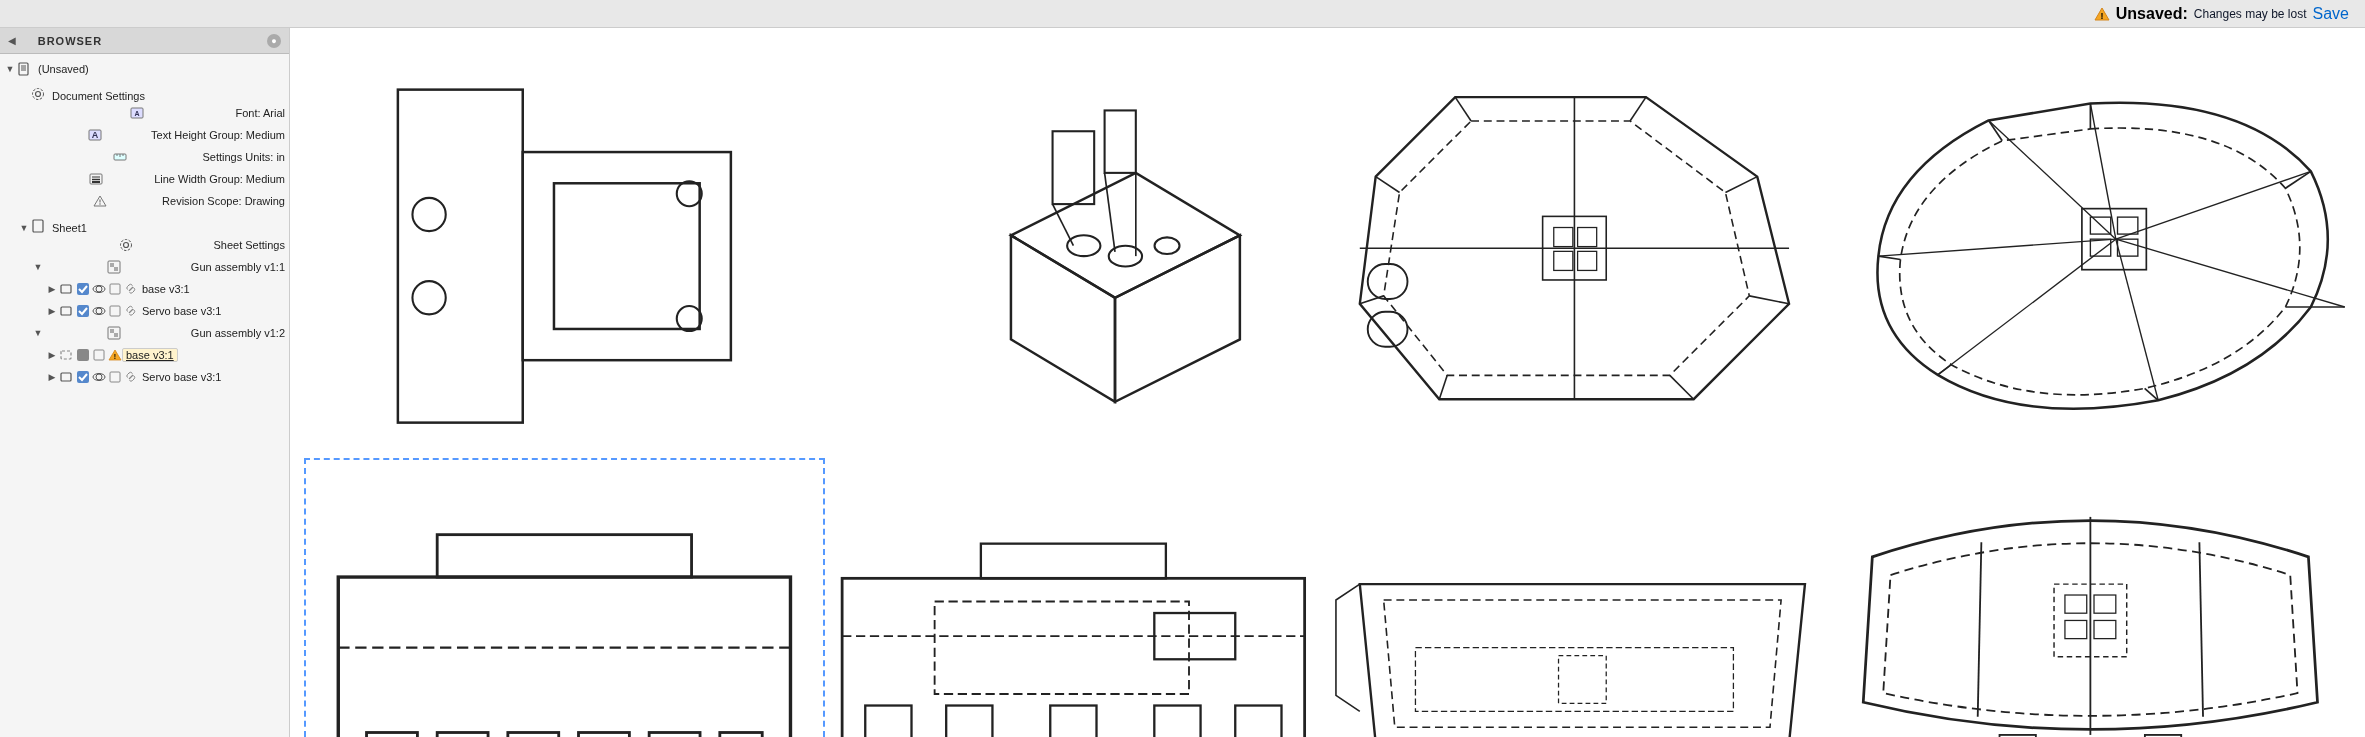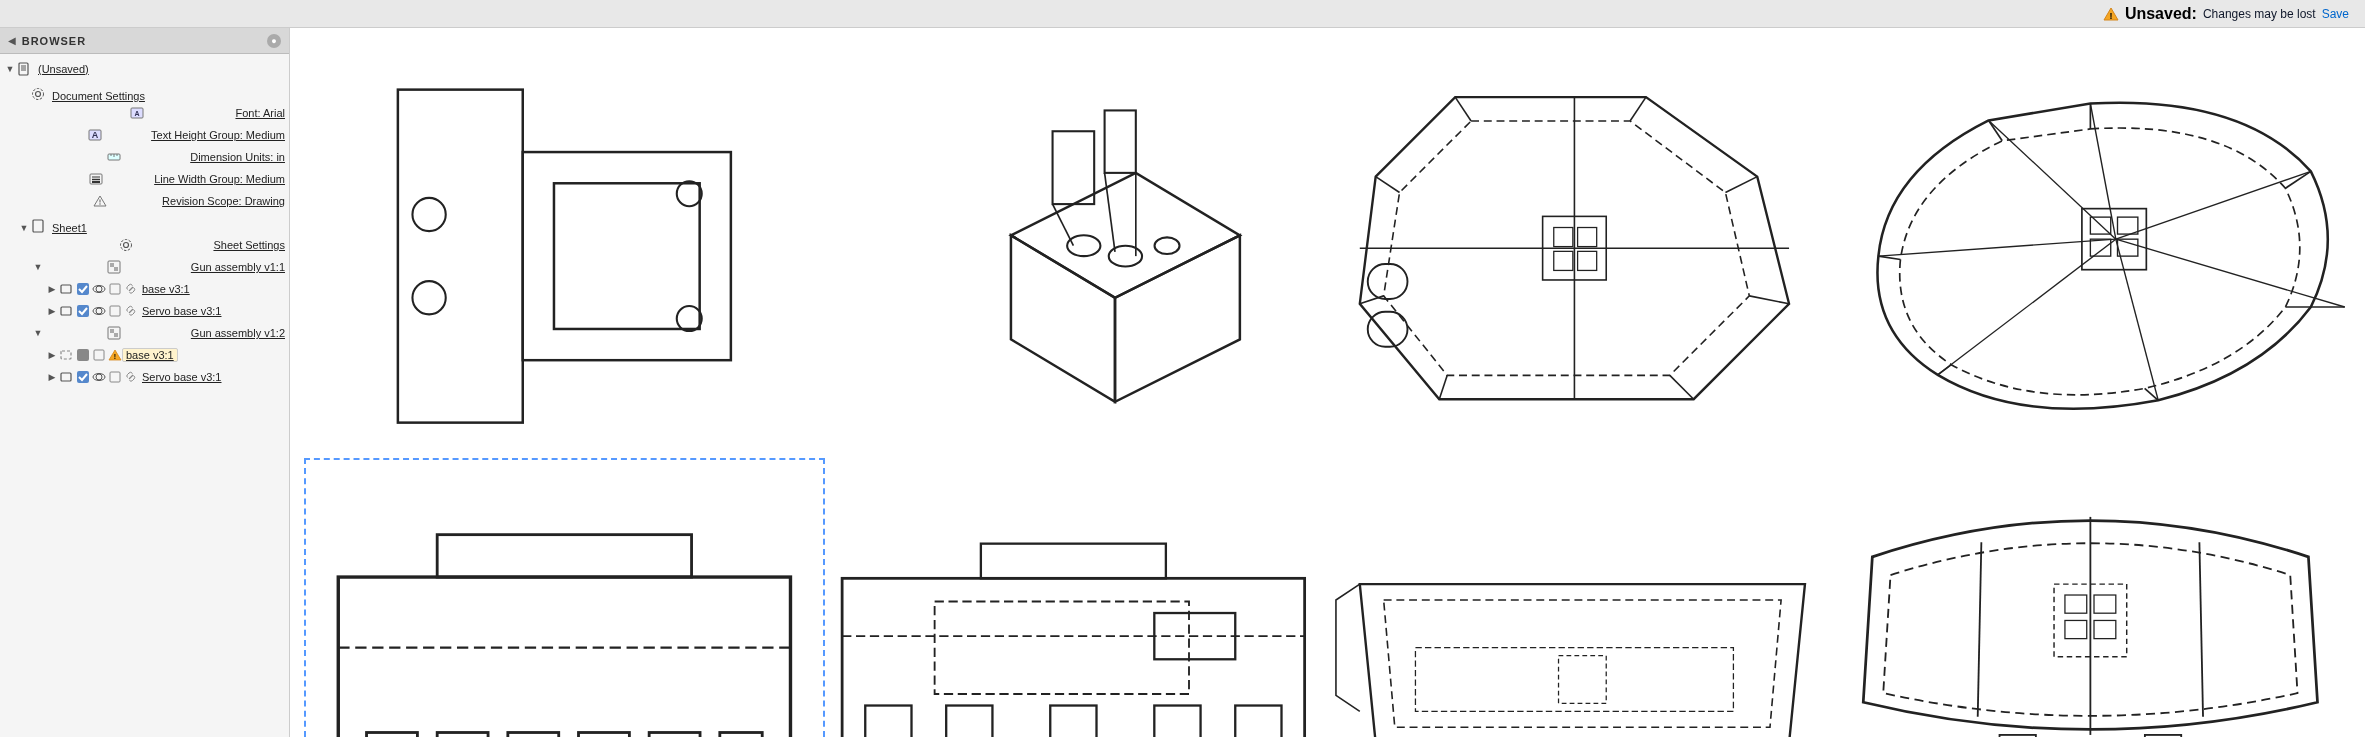--- a/index.html
+++ b/index.html
@@ -32,21 +32,21 @@
     .unsaved-label {
       font-weight: bold;
       font-size: 16px;
     }
     .unsaved-msg {
       font-size: 12px;
       color: #0f172a;
     }
     .save-link {
       color: #0066cc;
-      font-size: 12px;
+      font-size: 16px;
       cursor: pointer;
       text-decoration: none;
     }
 
     
     .main-layout {
       display: flex;
       flex: 1;
       overflow: hidden;
     }
@@ -73,20 +73,21 @@
     }
     .sidebar-header-arrow {
       font-size: 10px;
       color: #555;
     }
     .sidebar-header-title {
       font-size: 11px;
       font-weight: bold;
       color: #333;
       letter-spacing: 1px;
+      margin-left: 16px;
     }
     .sidebar-header-close {
       margin-left: auto;
       width: 14px;
       height: 14px;
       background: #aaa;
       border-radius: 50%;
       display: flex;
       align-items: center;
       justify-content: center;
@@ -125,21 +126,20 @@
       display: flex;
       align-items: center;
       justify-content: center;
       flex-shrink: 0;
       margin-right: 2px;
     }
     .item-label {
       font-size: 11px;
       color: #222;
       padding: 0 4px;
-      text-decoration: underline;
     }
 
     
     .indent-0 { padding-left: 4px; }
     .indent-1 { padding-left: 18px; align-items: flex-end; }
     .indent-2 { padding-left: 32px; justify-content: space-between; }
     .indent-3 { padding-left: 46px; }
 
     
     .canvas-area {
@@ -260,21 +260,21 @@
       <div class="tree-item indent-2">
         <span class="expand-btn"></span>
         <span class="item-icon">
           <svg width="14" height="14" viewBox="0 0 14 14">
               <rect x="1" y="4" width="12" height="6" rx="1" fill="#dff" stroke="#777" stroke-width="1"></rect>
               <line x1="4" y1="4" x2="4" y2="6" stroke="#777" stroke-width="1"></line>
               <line x1="7" y1="4" x2="7" y2="7" stroke="#777" stroke-width="1"></line>
               <line x1="10" y1="4" x2="10" y2="6" stroke="#777" stroke-width="1"></line>
             </svg>
         </span>
-        <span class="item-label">Dimension Units: in</span>
+        <span class="item-label">Settings Units: in</span>
       </div>
 
       <div class="tree-item indent-2">
         <span class="expand-btn"></span>
         <span class="item-icon">
           <svg width="14" height="14" viewBox="0 0 14 14">
               <rect x="1" y="2" width="12" height="10" rx="1" fill="none" stroke="#777" stroke-width="1"></rect>
               <line x1="3" y1="5" x2="11" y2="5" stroke="#333" stroke-width="1"></line>
               <line x1="3" y1="7.5" x2="11" y2="7.5" stroke="#333" stroke-width="1.5"></line>
               <line x1="3" y1="10" x2="11" y2="10" stroke="#333" stroke-width="2"></line>

